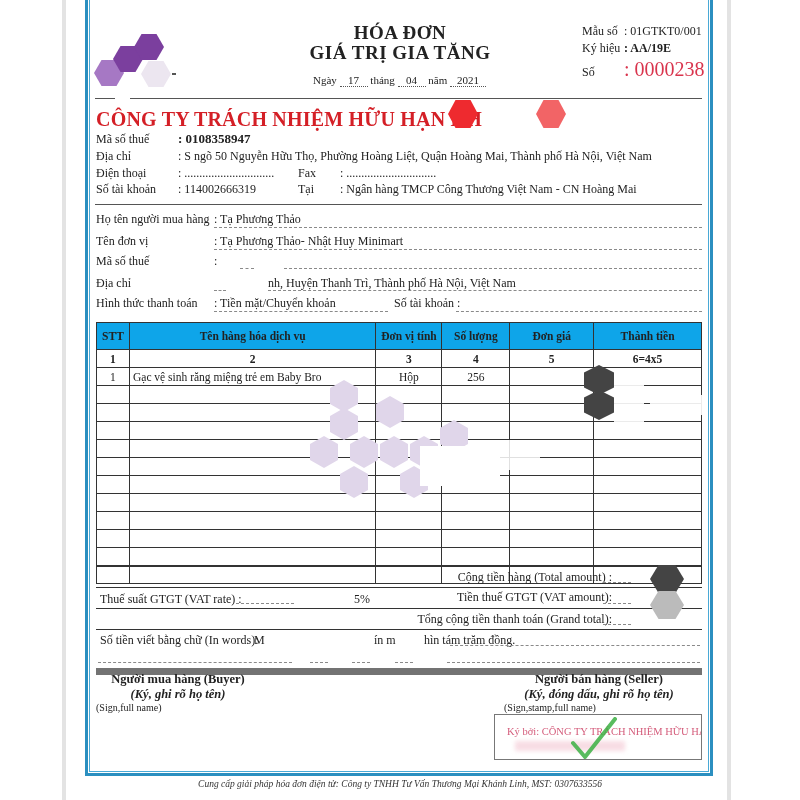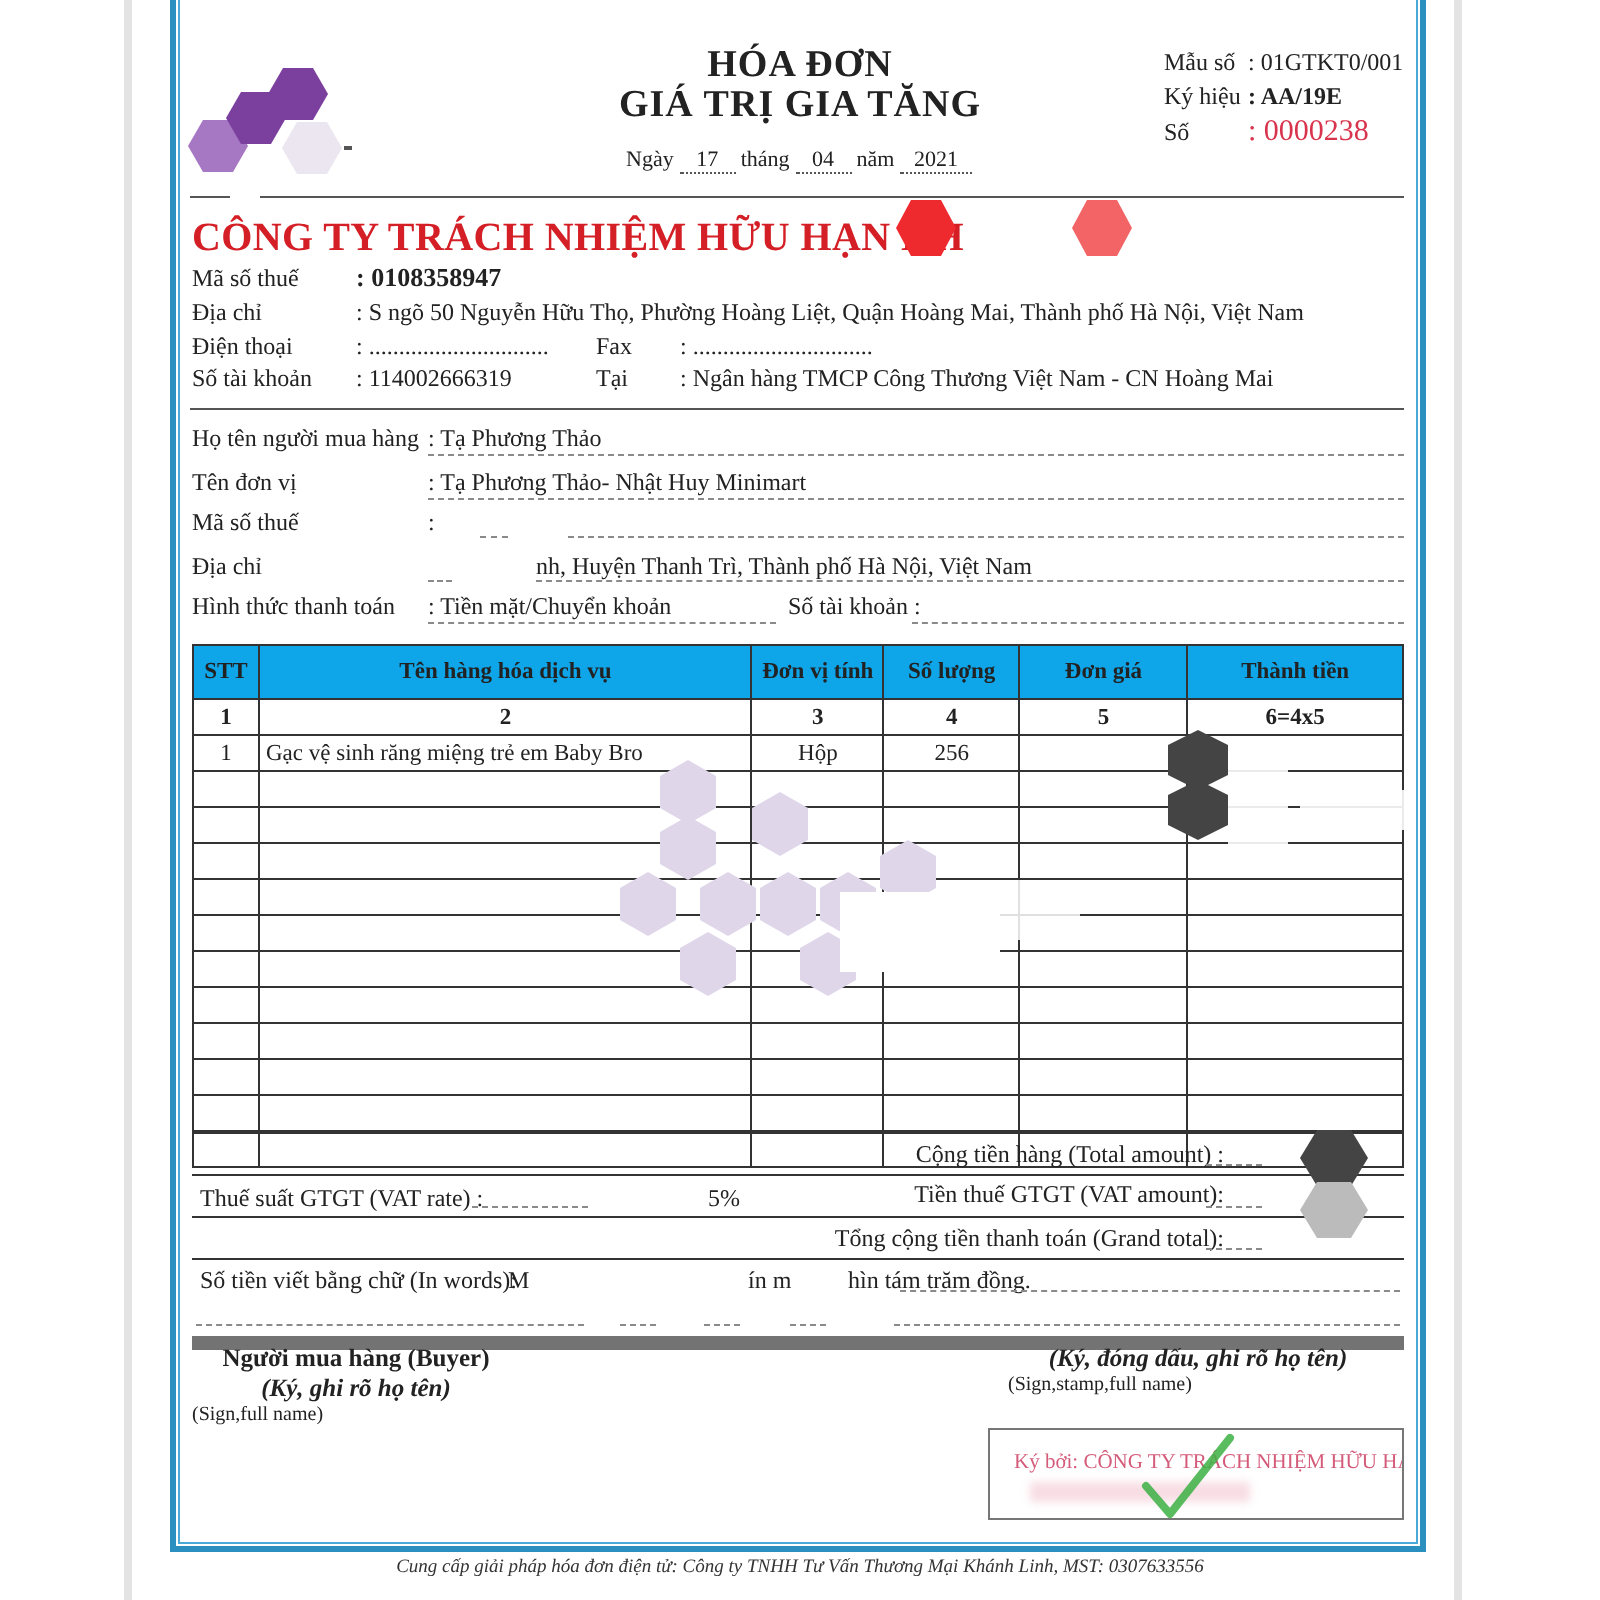--- a/index.html
+++ b/index.html
@@ -63,21 +63,21 @@
   <span class="u" style="width:36px">2021</span>
 </div>
 
 <div class="abs meta" style="top:24px;">
   <span class="lbl">Mẫu số</span><span>: 01GTKT0/001</span>
 </div>
 <div class="abs meta" style="top:41px;">
   <span class="lbl">Ký hiệu</span><b>: AA/19E</b>
 </div>
 <div class="abs meta" style="top:58px;">
-  <span class="lbl">Số</span><span class="red" style="font-size:15px">: 0000238</span>
+  <span class="lbl">Số</span><span class="red" style="font-size:20px">: 0000238</span>
 </div>
 
 <div class="hline" style="left:95px;top:98px;width:20px;"></div>
 <div class="hline" style="left:130px;top:98px;width:572px;"></div>
 
 <div class="abs company">CÔNG TY TRÁCH NHIỆM HỮU HẠN KH</div>
 <div>
   <div class="hex" style="left:448px;top:100px;width:30px;height:28px;background:#ee2a2f;"></div>
   <div class="hex" style="left:536px;top:100px;width:30px;height:28px;background:#f26466;"></div>
 </div>
@@ -305,20 +305,21 @@
   <div class="hex" style="left:650px;top:565px;width:34px;height:28px;background:#444;"></div>
   <div class="hex" style="left:650px;top:591px;width:34px;height:28px;background:#bbb;"></div>
 </div>
 
 <div class="abs" style="left:96px;top:672px;width:164px;">
   <div class="sig-title">Người mua hàng (Buyer)</div>
   <div class="sig-sub">(Ký, ghi rõ họ tên)</div>
   <div class="sig-sub2">(Sign,full name)</div>
 </div>
 <div class="abs" style="left:504px;top:672px;width:190px;">
+  <div class="sig-title">Người bán hàng (Seller)</div>
   <div class="sig-sub">(Ký, đóng dấu, ghi rõ họ tên)</div>
   <div class="sig-sub2">(Sign,stamp,full name)</div>
 </div>
 
 <div class="stamp">
   <div class="stamp-text">Ký bởi: CÔNG TY TRÁCH NHIỆM HỮU HẠN</div>
   <div style="position:absolute;left:20px;top:26px;width:110px;height:10px;background:#f3c6d2;opacity:0.6;filter:blur(2px);"></div>
   <svg style="position:absolute;left:68px;top:2px;" width="60" height="44" viewBox="0 0 60 44">
     <path d="M10 26 L22 40 L52 2" fill="none" stroke="#3cb043" stroke-width="4" stroke-linecap="round" stroke-linejoin="round" opacity="0.85"></path>
   </svg>

